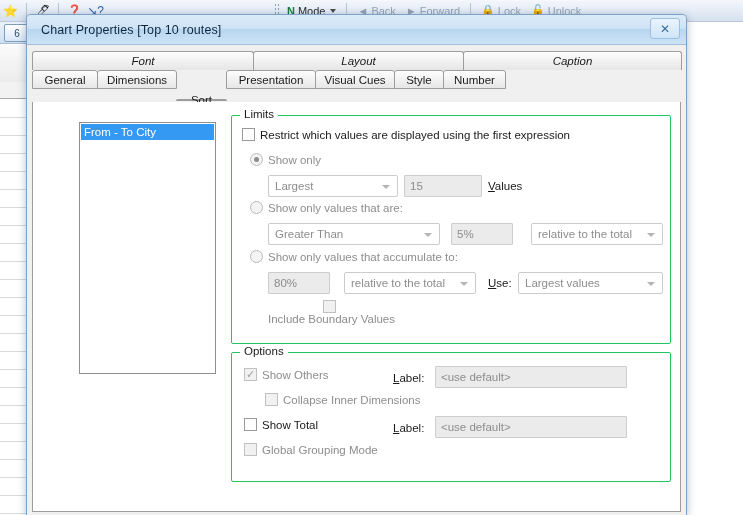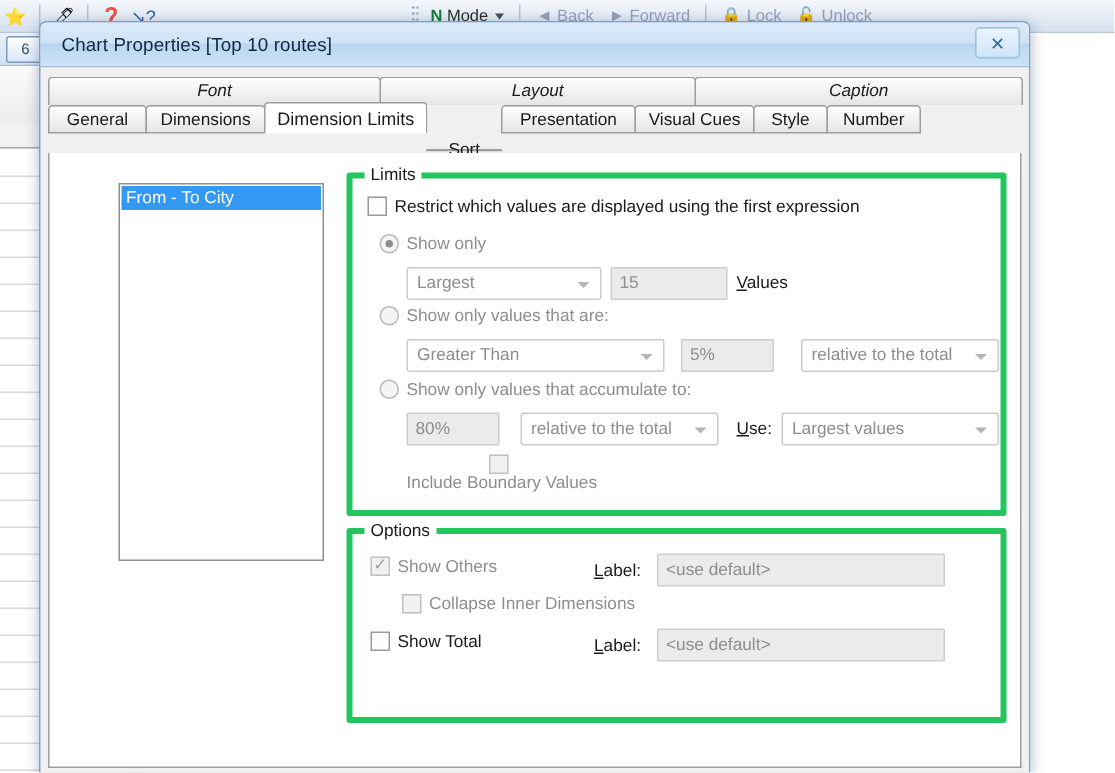--- a/index.html
+++ b/index.html
@@ -163,21 +163,21 @@
   }
   #dim-list-item {
     margin: 1px; height: 16px; background: #3399f3;
     color: #ffffff; font-size: 11.5px;
     display: flex; align-items: center; padding-left: 3px;
   }
 
   
   .groupbox {
     position: absolute;
-    border: 4px solid #22c55e; border-radius: 2px;
+    border: 1px solid #22c55e; border-radius: 2px;
   }
   .gb-legend {
     position: absolute; top: -8px; left: 8px;
     background: #ffffff; padding: 0 4px;
     font-size: 11.5px; color: #1a1a1a;
   }
   #gb-limits { left: 198px; top: 13px; width: 440px; height: 229px; }
   #gb-options { left: 198px; top: 250px; width: 440px; height: 130px; }
 
   
@@ -321,23 +321,20 @@
         <span>Caption</span>
       </div>
     </div>
     <div id="tabrow2">
       <div class="tabbot" style="width:66px;">
         <span>General</span>
       </div>
       <div class="tabbot" style="width:80px;">
         <span>Dimensions</span>
       </div>
-      <div class="tabbot active" style="width:109px;">
-        <span>Dimension Limits</span>
-      </div>
       <div class="tabbot" style="width:51px;margin-top:29px;">
         <span>Sort</span>
       </div>
       <div class="tabbot" style="width:90px;">
         <span>Presentation</span>
       </div>
       <div class="tabbot" style="width:80px;">
         <span>Visual Cues</span>
       </div>
       <div class="tabbot" style="width:50px;">
@@ -442,16 +439,20 @@
         <span class="cb"></span>
         <span class="ctl-label">Show Total</span>
       </div>
       <div class="plain-label" style="left:161px; top:69px;">
         <span class="ul">L</span><span>abel:</span>
       </div>
       <div class="textfield" style="left:203px; top:63px; width:192px;">
         <span>&lt;use default&gt;</span>
       </div>
 
+      <div class="row" style="left:12px; top:90px;">
+        <span class="cb dis"></span>
+        <span class="ctl-label dis">Global Grouping Mode</span>
+      </div>
     </div>
 
   </div>
 </div>
 
 </body></html>

